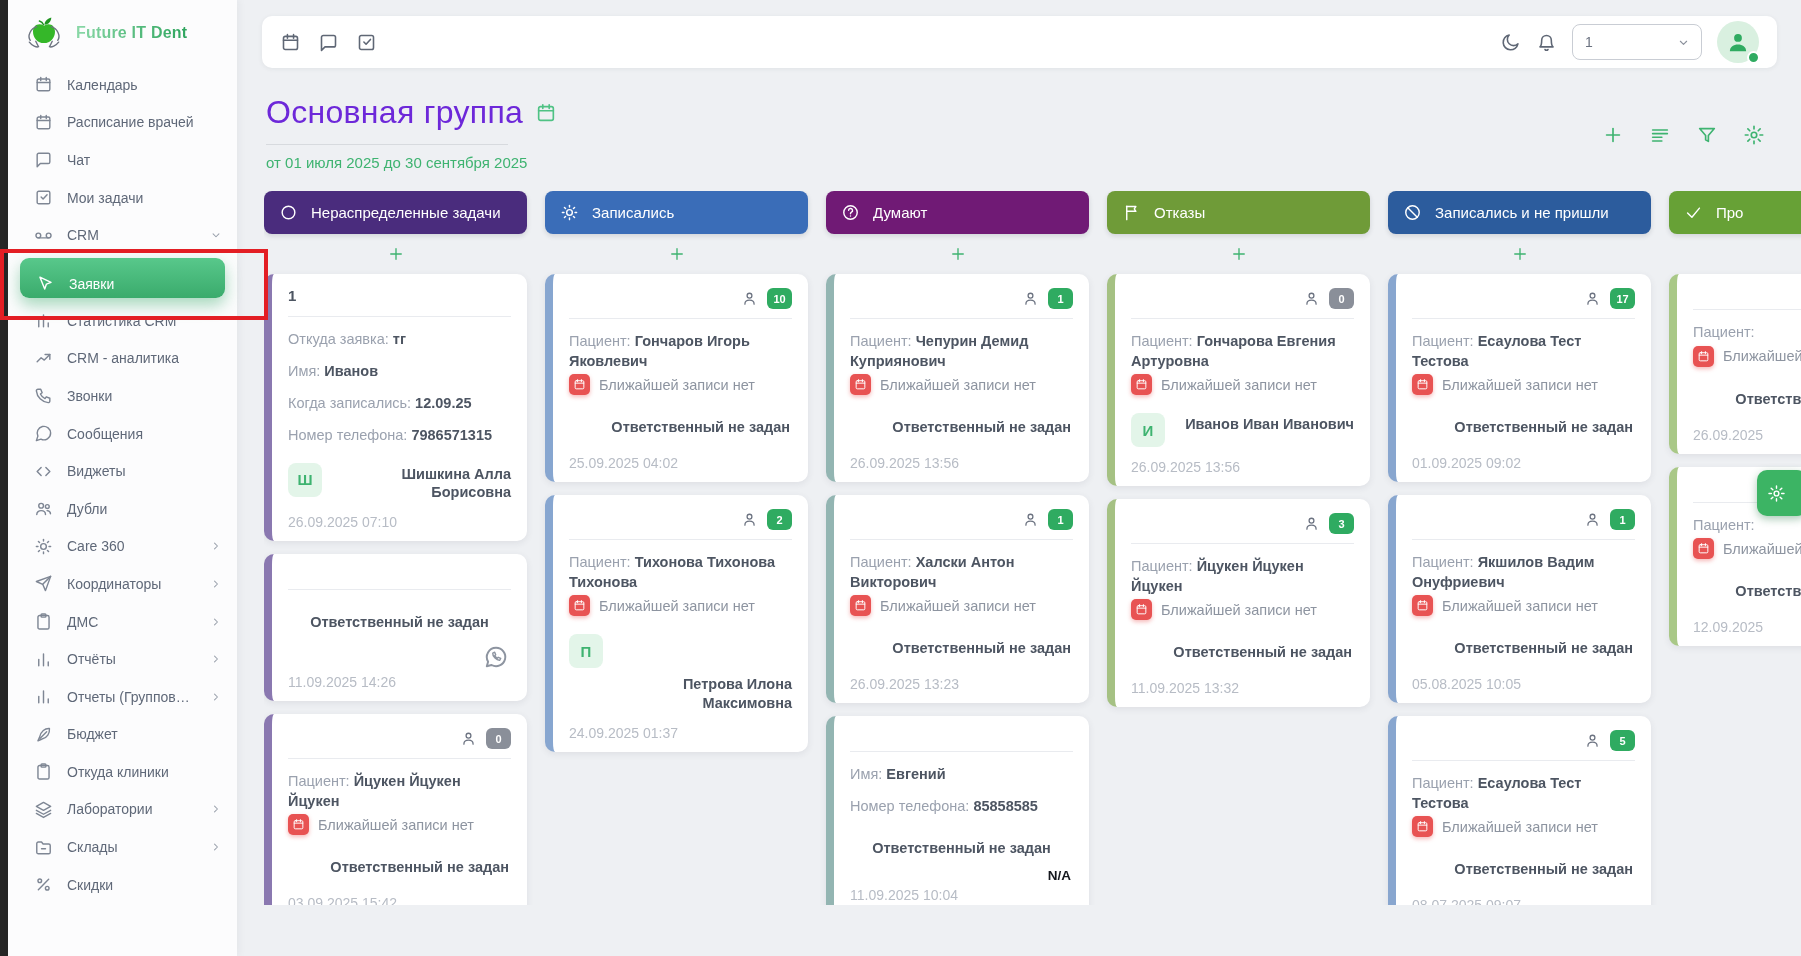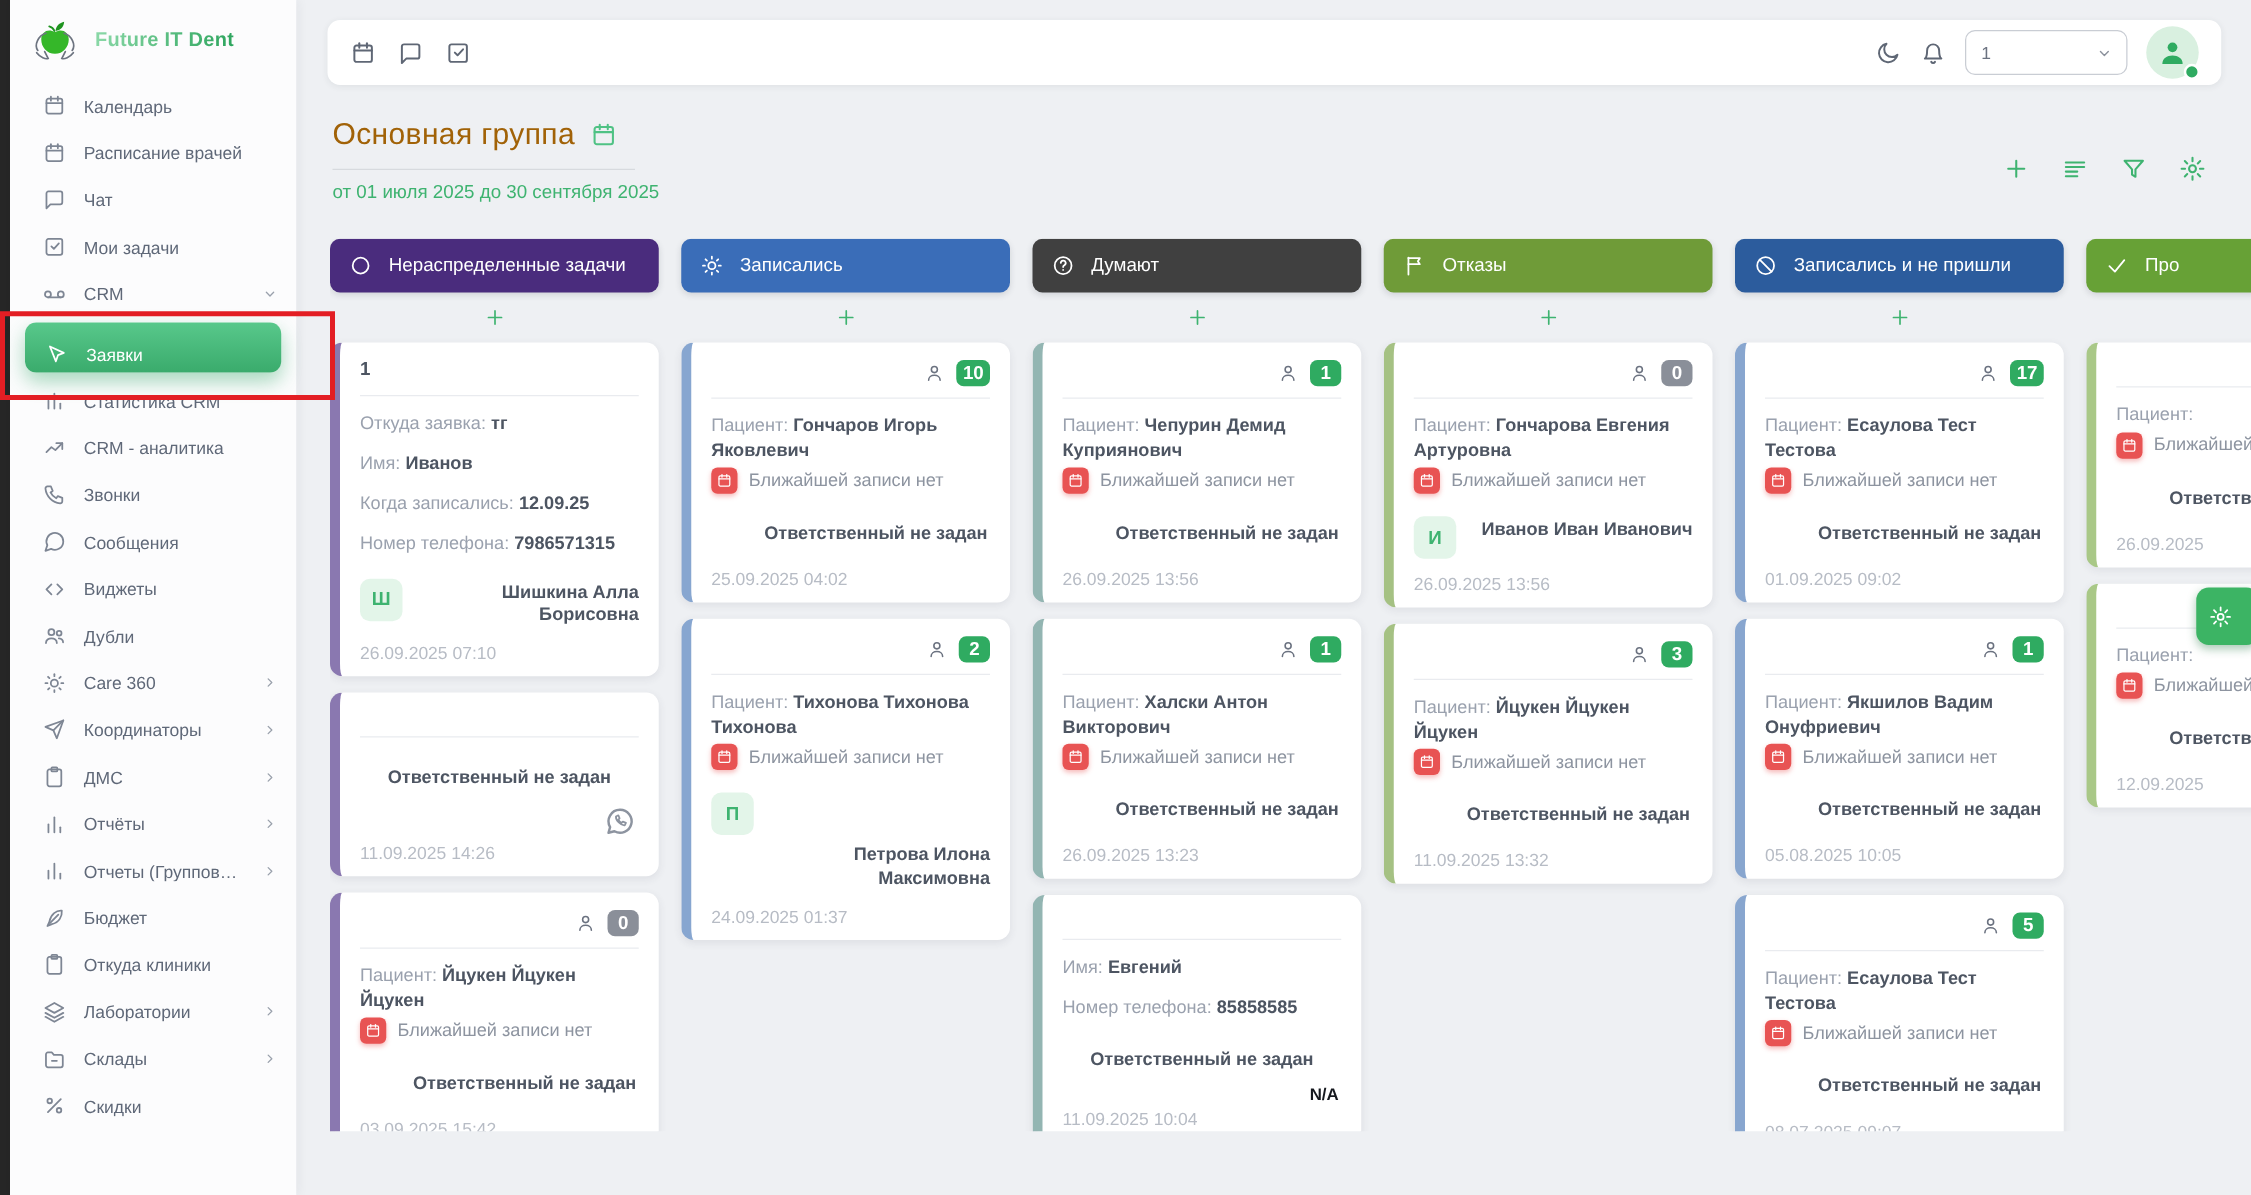--- a/index.html
+++ b/index.html
@@ -41,21 +41,21 @@
   .tb-select .chev { margin-left:auto; width:15px; height:15px; color:#8b919c; display:flex; }
   .avatar { position:relative; width:42px; height:42px; border-radius:50%; background:#d9f0e0;
             display:flex; align-items:center; justify-content:center; cursor:pointer; }
   .avatar .icn { width:26px; height:26px; color:#2fab61; display:flex; }
   .avatar .dot { position:absolute; right:-1px; bottom:-1px; width:13px; height:13px; border-radius:50%;
                  background:#2fab61; border:2px solid #fff; }
 
   
   .page-head { position:absolute; left:266px; top:94px; z-index:15; }
   .page-title-row { display:flex; align-items:center; gap:12px; }
-  .page-title { font-size:24px; font-weight:500; color:#a16207; letter-spacing:.3px; }
+  .page-title { font-size:32px; font-weight:500; color:#6d28d9; letter-spacing:.3px; }
   .page-title-row .icn { width:22px; height:22px; color:#4fc284; display:flex; cursor:pointer; }
   .title-divider { width:242px; height:1px; background:#d7dade; margin-top:13px; }
   .date-range { margin-top:9px; color:#3eb370; font-size:15px; }
   .head-actions { position:absolute; right:36px; top:124px; display:flex; gap:25px; z-index:15; }
   .head-actions .icn { width:22px; height:22px; color:#3eb370; cursor:pointer; display:flex; }
 
   
   .board { position:absolute; left:264px; top:191px; right:0; height:714px; display:flex; gap:18px;
            overflow:hidden; z-index:12; }
   .column { width:263px; flex:0 0 263px; display:flex; flex-direction:column; }
@@ -63,21 +63,21 @@
                 padding:0 15px; color:#fff; font-size:15px; box-shadow:0 2px 5px rgba(40,50,60,.15);
                 white-space:nowrap; overflow:hidden; }
   .col-header .icn { width:19px; height:19px; flex:0 0 19px; display:flex; }
   .col-add { height:40px; flex:0 0 40px; display:flex; align-items:center; justify-content:center; cursor:pointer; }
   .col-add .icn { width:18px; height:18px; color:#3eb370; display:flex; }
   .cards { display:flex; flex-direction:column; gap:13px; }
   .card { background:#fff; border-radius:10px; border-left:8px solid #999; padding:13px 16px 11px 16px;
           box-shadow:0 2px 7px rgba(50,60,75,.09); cursor:pointer; }
   .badge-row { display:flex; justify-content:flex-end; align-items:center; gap:9px; height:23px; }
   .badge-row .person-ic { width:17px; height:17px; color:#6b7280; display:flex; }
-  .badge { min-width:25px; height:21px; border-radius:6px; color:#fff; font-weight:700; font-size:15px;
+  .badge { min-width:25px; height:21px; border-radius:6px; color:#fff; font-weight:700; font-size:11px;
            display:flex; align-items:center; justify-content:center; padding:0 5px; }
   .card-title { font-size:15px; font-weight:600; color:#4d5562; height:21px; }
   .card-spacer { height:14px; }
   .divider { height:1px; background:#e9ebef; margin:8px 0 13px; }
   .field { font-size:14.5px; color:#9aa1ae; margin-bottom:14px; line-height:1.25; }
   .field b, .patient b { color:#4d5562; font-weight:600; }
   .patient { font-size:14.5px; color:#9aa1ae; line-height:1.35; margin-bottom:2px; }
   .no-appt { display:flex; align-items:center; gap:9px; font-size:14.5px; color:#8d94a0; margin:3px 0 2px; }
   .red-cal { width:21px; height:21px; flex:0 0 21px; border-radius:5px; background:#e85353; color:#fff;
              display:flex; align-items:center; justify-content:center; box-shadow:0 2px 4px rgba(232,83,83,.4); }
@@ -621,21 +621,21 @@
             </div>
             <div class="resp-person">
               <span class="chip">П</span>
               <div class="resp-name left">Петрова Илона Максимовна</div>
             </div>
             <div class="card-date">24.09.2025 01:37</div>
           </div>
         </div>
       </div>
       <div class="column">
-        <div class="col-header" style="background: #404040;">
+        <div class="col-header" style="background: #701a75;">
           <span class="icn">
             <svg viewBox="0 0 24 24" fill="none" stroke="currentColor" stroke-width="1.8" stroke-linecap="round" stroke-linejoin="round">
               <circle cx="12" cy="12" r="8.5"></circle>
               <path d="M9.6 9.2a2.5 2.5 0 1 1 3.6 2.4c-.9.5-1.2 1-1.2 1.9"></path>
               <line x1="12" y1="16.3" x2="12" y2="16.4"></line>
             </svg>
           </span>
           <span>Думают</span>
         </div>
         <div class="col-add">

